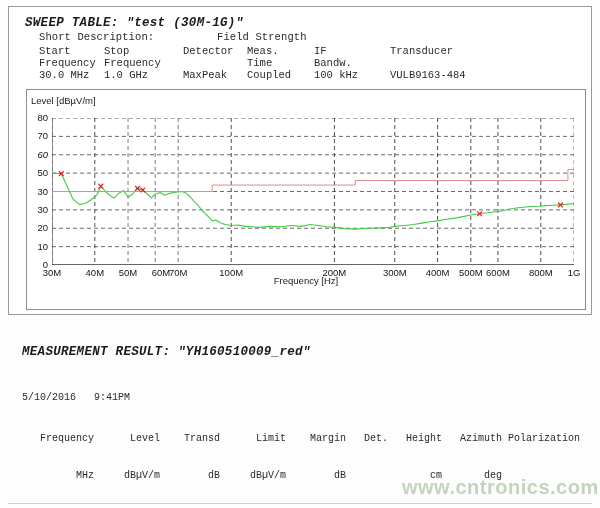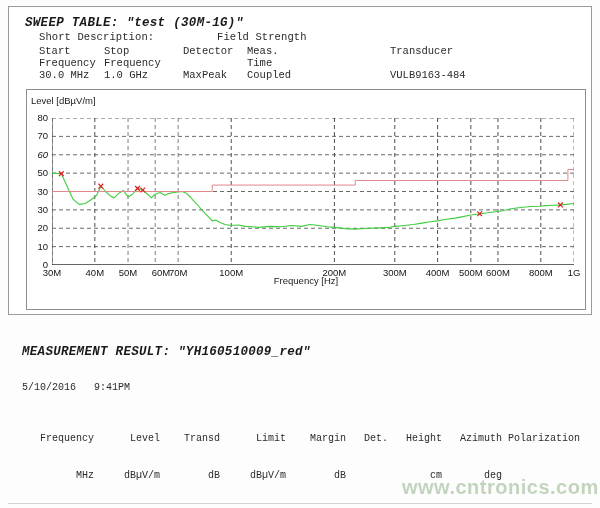--- a/index.html
+++ b/index.html
@@ -83,21 +83,21 @@
   }
   .legend-x{color:#e06a6a;}
 
   
   .meas-title{
     position:absolute;left:22px;top:345px;
     font-weight:bold;font-style:italic;font-size:12.5px;letter-spacing:.3px;
     white-space:pre;
   }
   .datetime{
-    position:absolute;left:22px;top:382px;font-size:10px;white-space:pre;color:#2a2a2a;
+    position:absolute;left:22px;top:392px;font-size:10px;white-space:pre;color:#2a2a2a;
   }
   .res-table{
     position:absolute;left:22px;top:383px;font-size:10px;color:#2a2a2a;
     white-space:pre;line-height:12.6px;
   }
   .res-table .thead{line-height:12.4px;}
 
   .watermark{
     position:absolute;left:402px;top:476px;
     font-family:"Liberation Sans",sans-serif;
@@ -125,20 +125,23 @@
 30.0 MHz</span></div>
     <div class="col c2"><span>Stop
 Frequency
 1.0 GHz</span></div>
     <div class="col c3"><span>Detector
 
 MaxPeak</span></div>
     <div class="col c4"><span>Meas.
 Time
 Coupled</span></div>
+    <div class="col c5"><span>IF
+Bandw.
+100 kHz</span></div>
     <div class="col c6"><span>Transducer
 
 VULB9163-484</span></div>
 
     <div class="chart-box"></div>
 
     <div class="ylabel">Level [dBµV/m]</div>
 
     <div class="yticks">
         <div class="ytick" style="top: 141px;">0</div>

